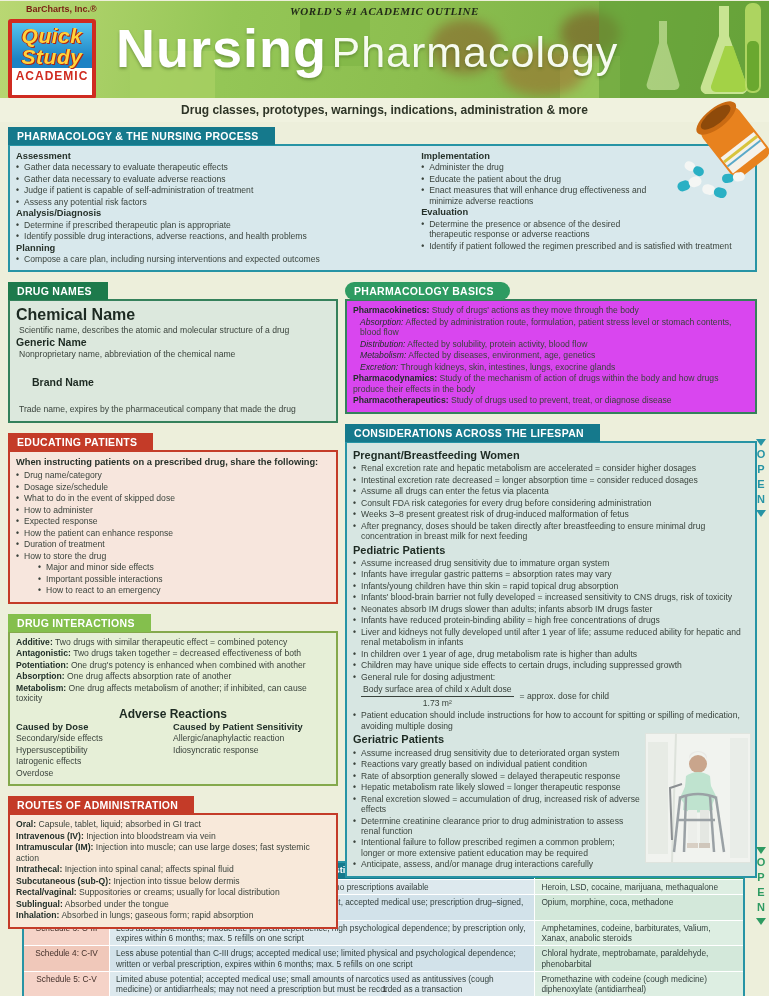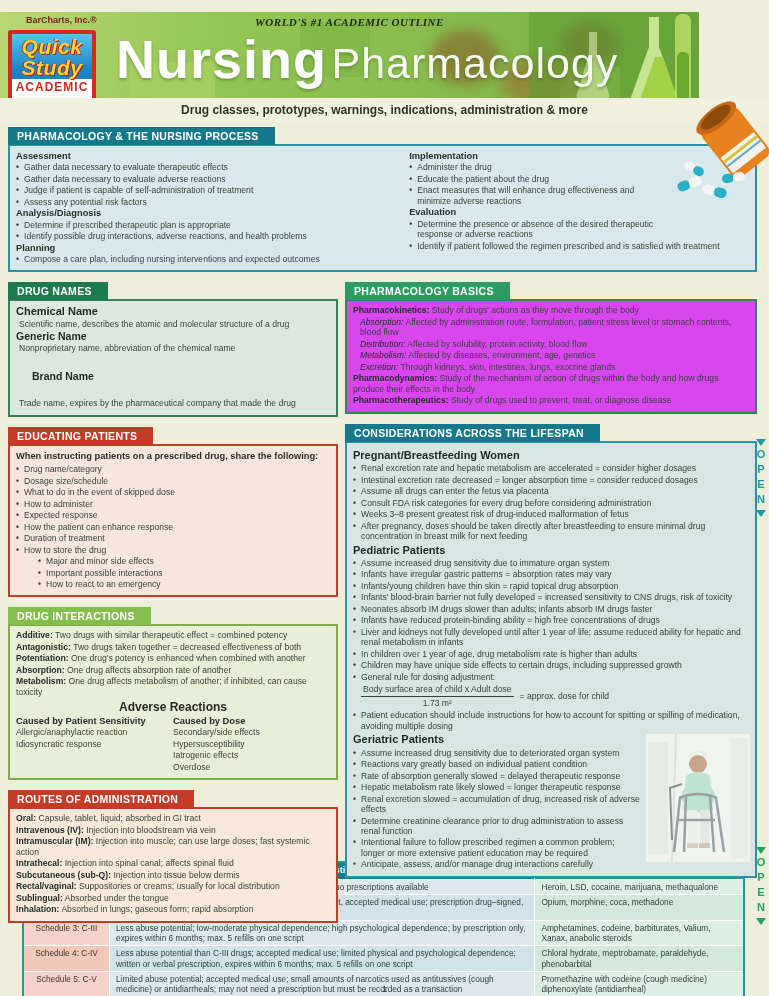--- a/index.html
+++ b/index.html
@@ -1,20 +1,20 @@
 <!DOCTYPE html>
 <html><head>
 <meta charset="utf-8">
 <style>
   html,body{margin:0;padding:0;}
   .page{position:relative;width:769px;height:996px;background:#edefdb;overflow:hidden;
         font-family:"Liberation Sans","DejaVu Sans",sans-serif;color:#39423b;}
 
   
-  .header{position:absolute;left:0;top:12px;width:699px;height:98px;
+  .header{position:absolute;left:0;top:1px;width:769px;height:98px;
           background:linear-gradient(100deg,#b9d773 0%,#94c656 30%,#8cbe4f 55%,#7fb548 75%,#6faa3f 100%);overflow:hidden;}
   .hsq{position:absolute;}
   .header-art-flasks{position:absolute;right:0;top:0;height:98px;width:170px;}
   .pill-blur{position:absolute;border-radius:50%;filter:blur(6px);opacity:.55;}
   .bc-text{position:absolute;left:26px;top:3px;font-size:9px;font-weight:bold;color:#7a1f14;}
   .tagline{position:absolute;left:0;right:0;top:4px;text-align:center;
            font-family:"Liberation Serif","DejaVu Serif",serif;font-style:italic;font-weight:bold;
            font-size:11px;color:#222a18;letter-spacing:.5px;}
   .logo{position:absolute;left:8px;top:18px;width:88px;height:80px;background:#fff;
         border:4px solid #cf2b20;border-radius:3px;box-sizing:border-box;text-align:center;}
@@ -34,37 +34,37 @@
   .bottle{position:absolute;right:0;top:96px;width:110px;height:112px;z-index:6;}
 
   
   .content{position:absolute;left:8px;top:126px;width:749px;}
   .tab{display:inline-block;color:#fff;font-weight:bold;font-size:10.5px;letter-spacing:.3px;
        padding:3px 16px 3px 9px;position:relative;z-index:2;}
   .box{border:2px solid;margin-top:-1px;padding:4px 6px 5px;font-size:8.6px;line-height:1.22;
        position:relative;z-index:1;box-sizing:border-box;}
   .teal-tab{background:#15798c;} .teal-box{background:#d8e8ec;border-color:#2794a5;}
   .dgreen-tab{background:#1d7a4c;} .dgreen-box{background:#dce8dd;border-color:#35815b;}
-  .green-tab{background:#2e9b62;} .green-box{background:#d946ef;border-color:#35815b;}
+  .green-tab{background:#2e9b62;border-radius:9px;} .green-box{background:#d946ef;border-color:#35815b;}
   .lgreen-tab{background:#84bf4d;} .lgreen-box{background:#e6efd7;border-color:#84a94c;}
   .red-tab{background:#c43b28;} .red-box{background:#f7e6dd;border-color:#c43b28;}
   .red-box2{background:#f8e9da;border-color:#c43b28;}
   .ltealbox{background:#d7e6e2;border-color:#2794a5;}
 
   .ghead{font-weight:bold;font-size:9.3px;color:#26312a;margin-top:1px;}
   .bighead{font-weight:bold;font-size:11px;color:#1d2a22;margin:2px 0 1px;}
   .b{display:flex;margin:0 0 1px;}
   .bd{width:8px;flex:0 0 8px;font-weight:bold;}
   .bt{flex:1;}
   .sub .b{margin-left:22px;}
   .tl{margin-bottom:1px;}
   .term{font-weight:bold;color:#22302a;}
   .iterm{font-style:italic;font-weight:normal;}
   .isub{margin-left:7px;}
-  .np-cols{display:flex;gap:12px;}
+  .np-cols{display:flex;gap:24px;}
   .np-left{flex:0 0 52%;}
   .np-right{flex:1;}
   .float-spacer{float:right;width:86px;height:86px;margin:-4px -4px 2px 4px;}
 
   .cols{display:flex;gap:7px;margin-top:9px;}
   .lcol{flex:0 0 330px;}
   .rcol{flex:1;}
   .sect{margin-bottom:9px;}
 
   .adv-title{text-align:center;font-weight:bold;font-size:12px;color:#1d2a22;margin:3px 0 1px;}
@@ -261,21 +261,21 @@
 
     <div class="cols">
 
       <div class="lcol">
 
         <div class="sect">
           <div class="tab dgreen-tab">DRUG NAMES</div>
           <div class="box dgreen-box">
 
               <div>
-                <div class="bighead" style="font-size:11px;margin:0;">Chemical Name</div>
+                <div class="bighead" style="font-size:16px;margin:0;">Chemical Name</div>
                 <div style="margin:0 0 1px 3px;">Scientific name, describes the atomic and molecular structure of a drug</div>
               </div>
 
               <div>
                 <div class="bighead" style="font-size:10.5px;margin:0;">Generic Name</div>
                 <div style="margin:0 0 1px 3px;">Nonproprietary name, abbreviation of the chemical name</div>
               </div>
 
               <div>
                 <div class="bighead" style="font-size:10.5px;margin:16px;">Brand Name</div>
@@ -348,35 +348,35 @@
 
             <div class="tl"><span class="term">Additive:</span> <span>Two drugs with similar therapeutic effect = combined potency</span></div>
                 <div class="tl"><span class="term">Antagonistic:</span> <span>Two drugs taken together = decreased effectiveness of both</span></div>
                 <div class="tl"><span class="term">Potentiation:</span> <span>One drug's potency is enhanced when combined with another</span></div>
                 <div class="tl"><span class="term">Absorption:</span> <span>One drug affects absorption rate of another</span></div>
                 <div class="tl"><span class="term">Metabolism:</span> <span>One drug affects metabolism of another; if inhibited, can cause toxicity</span></div>
               </div>
             <div class="adv-title">Adverse Reactions</div>
             <div class="adv-cols">
               <div class="adv-col">
-                <div class="adv-h">Caused by Patient Sensitivity</div>
-                <div>
-
-                <div class="adv-i">Allergic/anaphylactic reaction</div>
-                    <div class="adv-i">Idiosyncratic response</div>
-                  </div>
-              </div>
-              <div class="adv-col">
                 <div class="adv-h">Caused by Dose</div>
                 <div>
 
                 <div class="adv-i">Secondary/side effects</div>
                     <div class="adv-i">Hypersusceptibility</div>
                     <div class="adv-i">Iatrogenic effects</div>
                     <div class="adv-i">Overdose</div>
+                  </div>
+              </div>
+              <div class="adv-col">
+                <div class="adv-h">Caused by Patient Sensitivity</div>
+                <div>
+
+                <div class="adv-i">Allergic/anaphylactic reaction</div>
+                    <div class="adv-i">Idiosyncratic response</div>
                   </div>
               </div>
             </div>
           </div>
         </div>
 
         <div class="sect">
           <div class="tab red-tab">ROUTES OF ADMINISTRATION</div>
           <div class="box red-box2">
 

